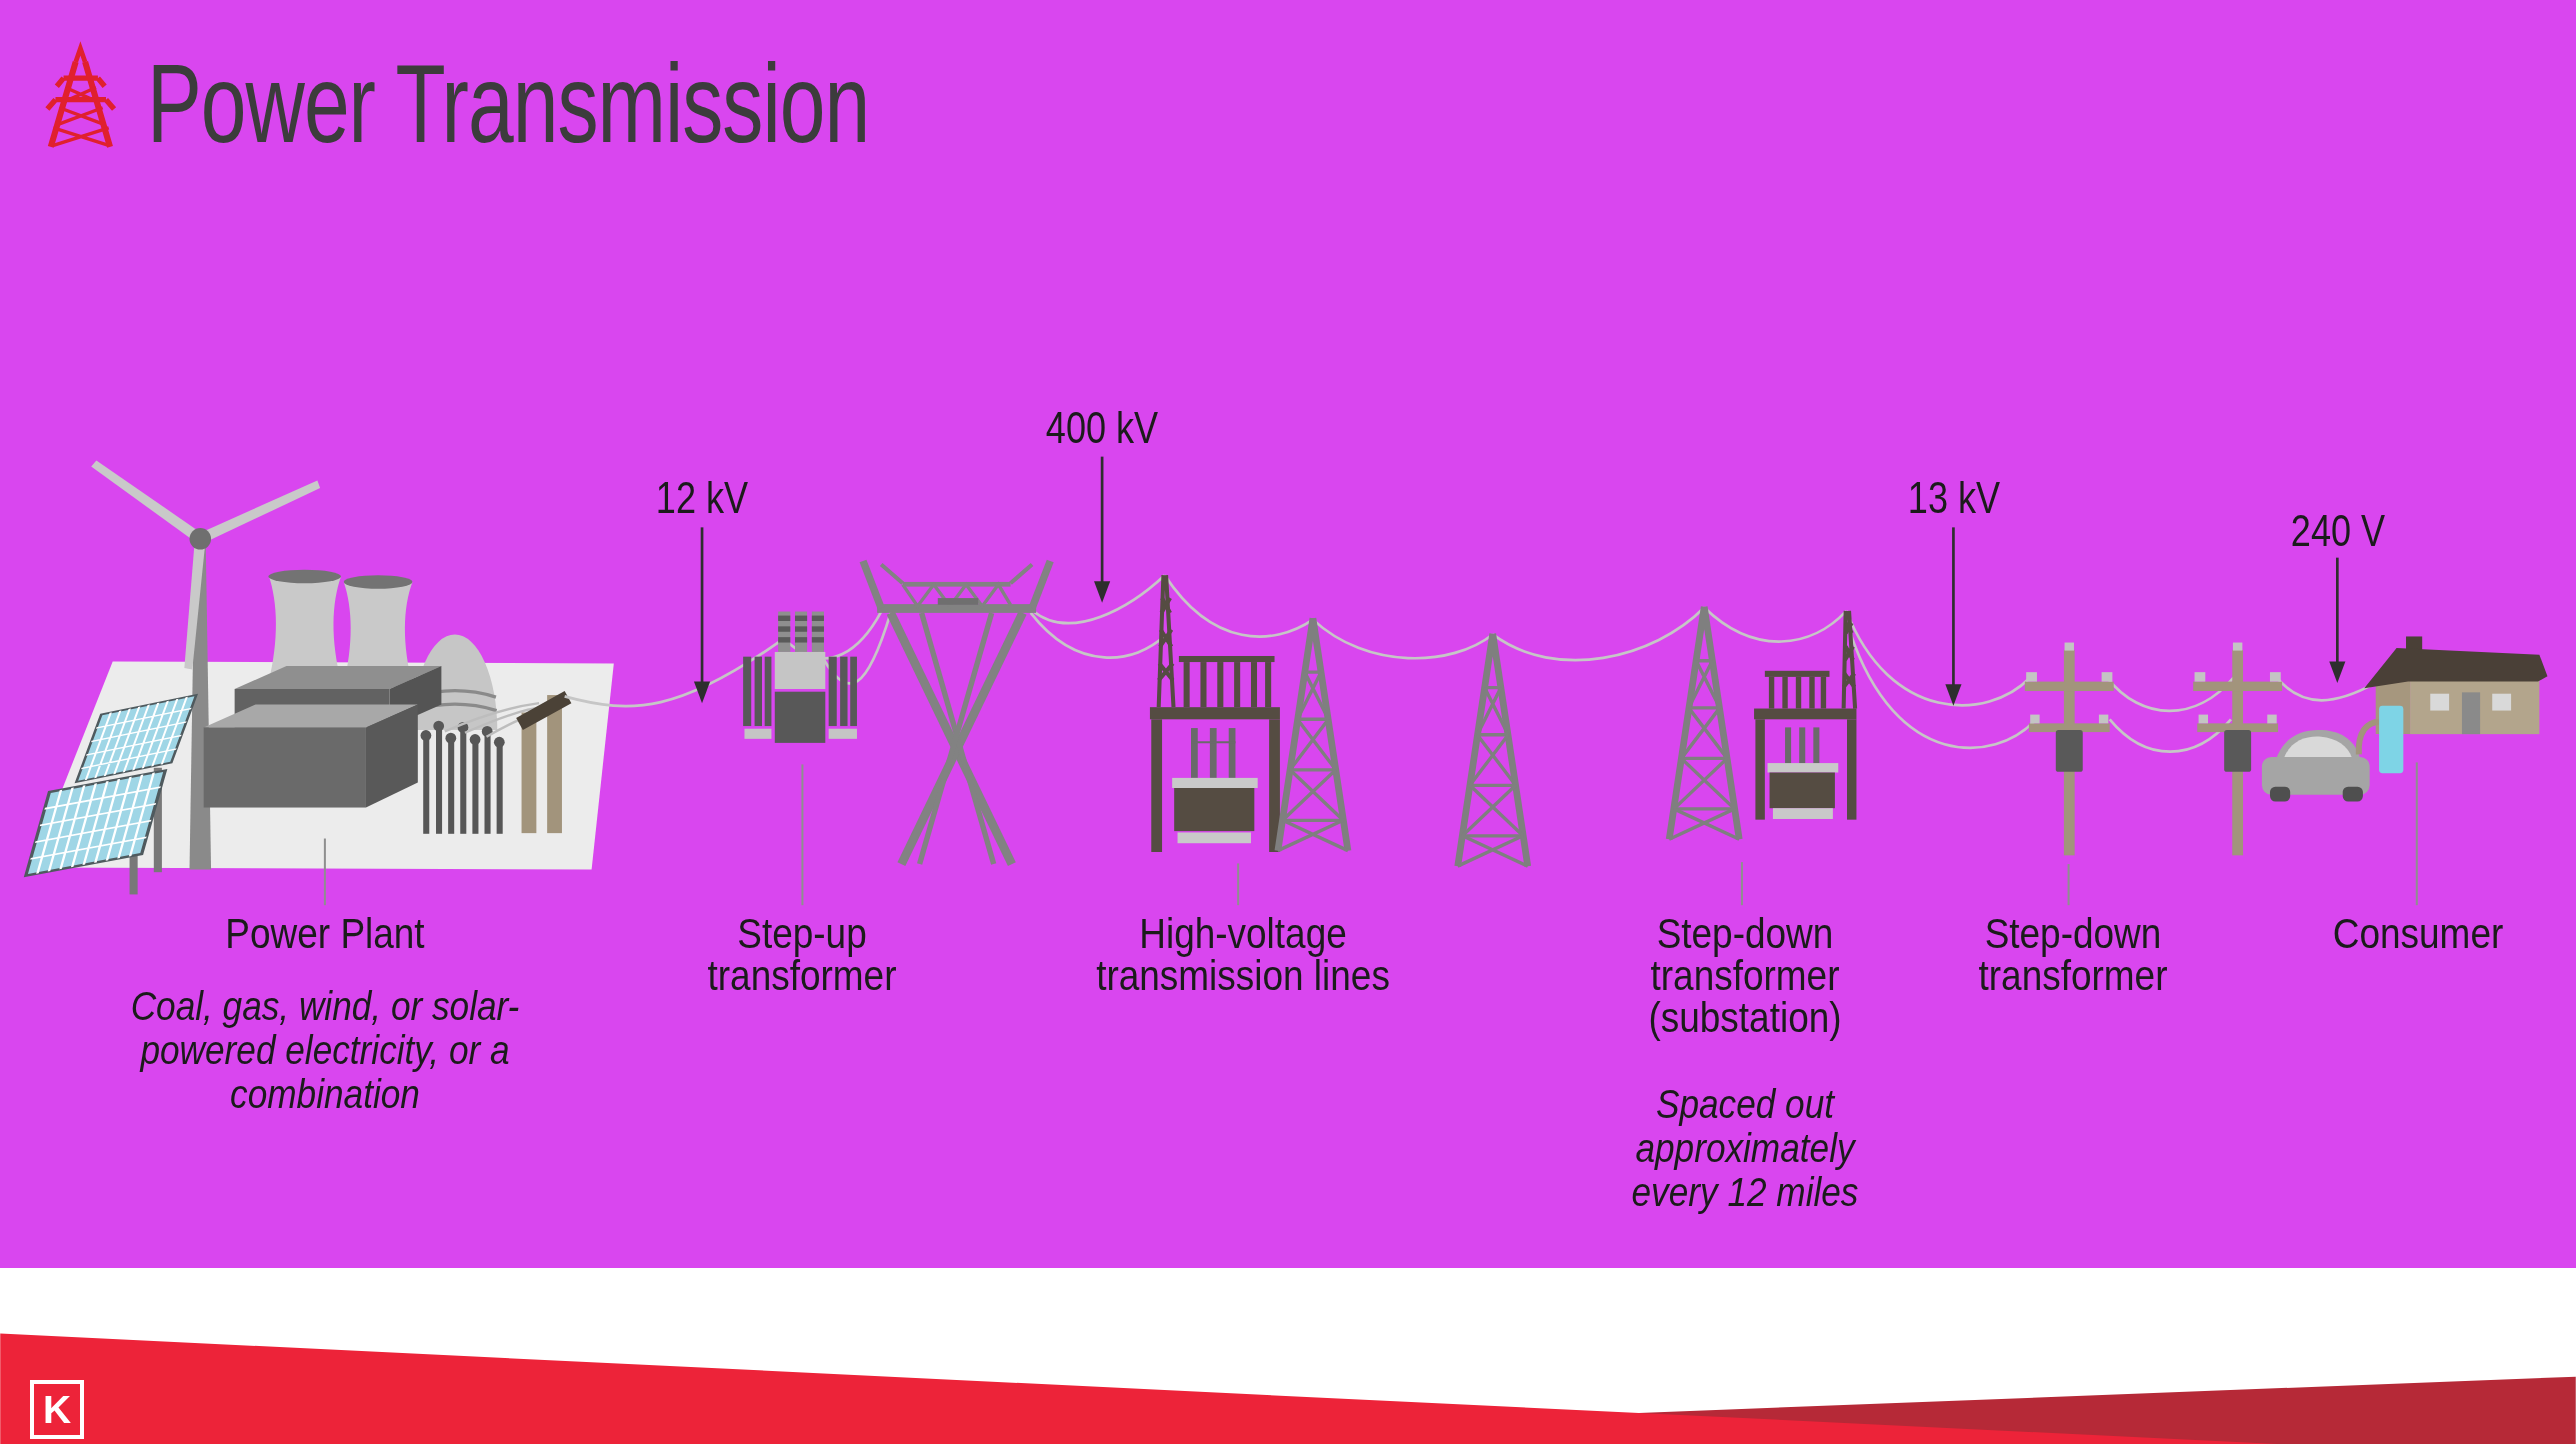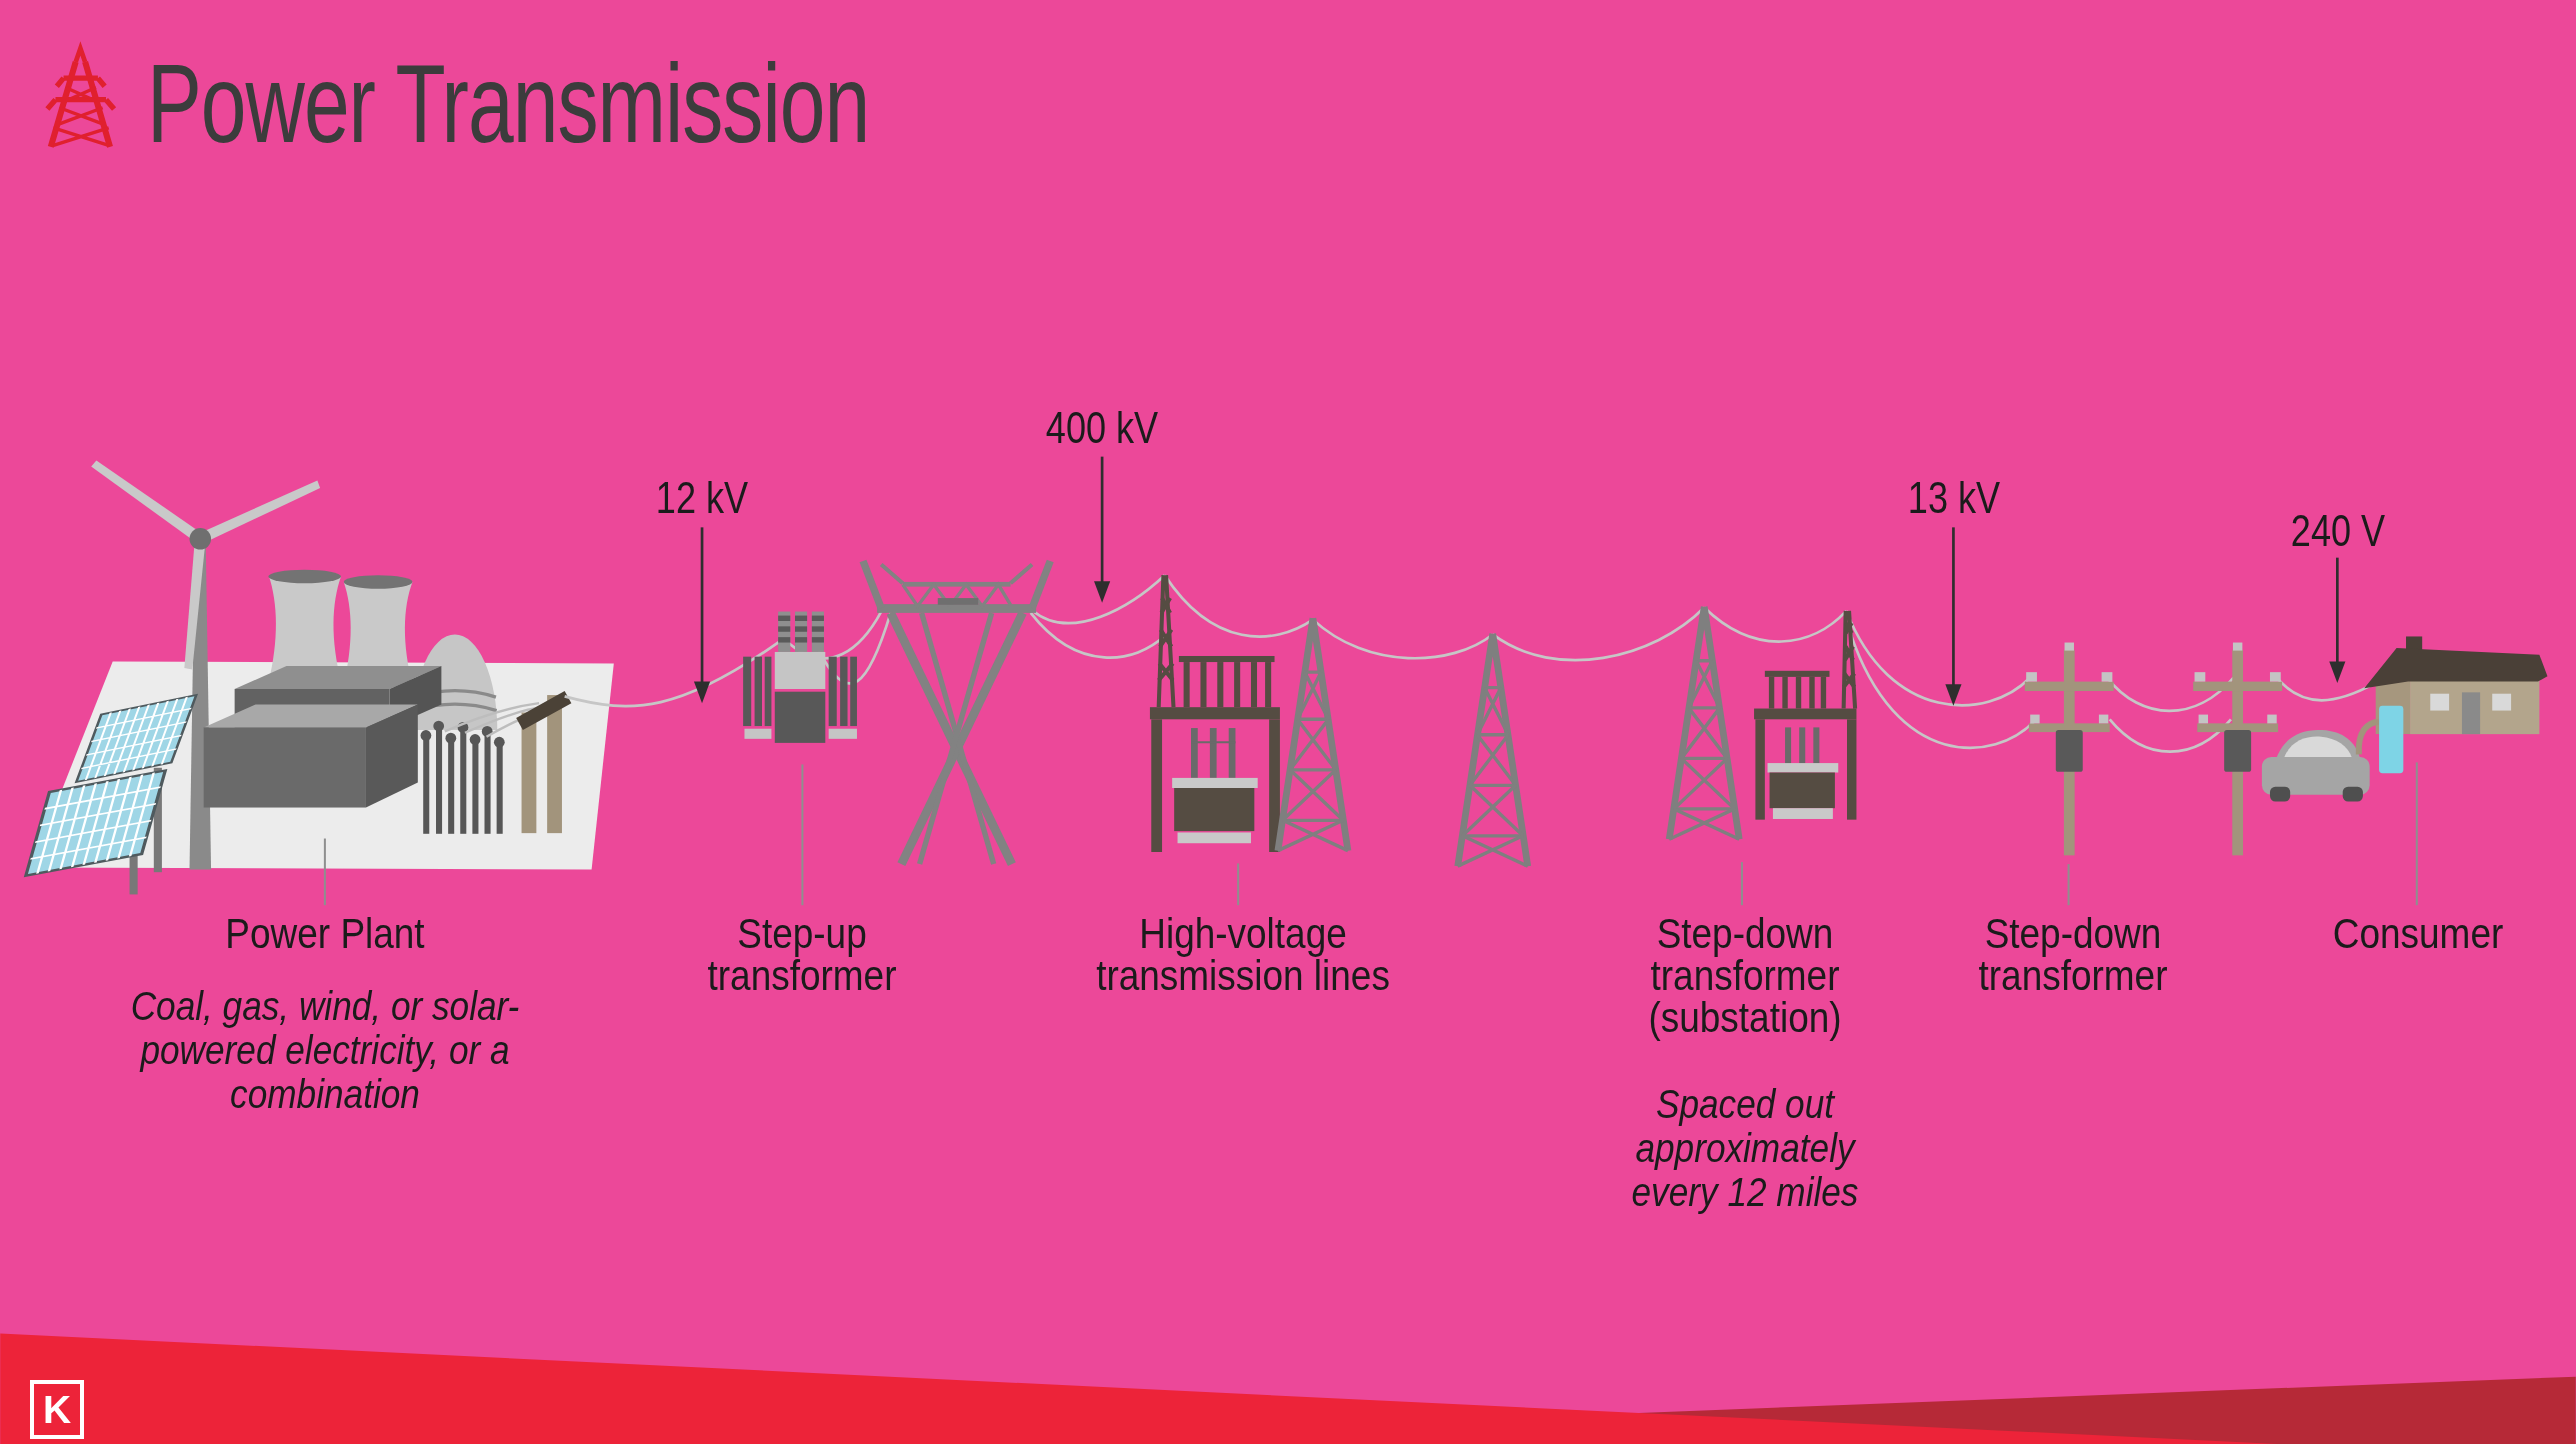--- a/index.html
+++ b/index.html
@@ -4,21 +4,21 @@
 <style>
   :root{
     --accent_red:#ed2339;
     --accent_dark_red:#b62937;
     --title_color:#3c3c3c;
     --text_color:#1b1b1b;
   }
   *{margin:0;padding:0;box-sizing:border-box}
   html,body{width:2576px;height:1444px;background:#ffffff;overflow:hidden;
     font-family:"Liberation Sans", sans-serif;}
-  .stage{position:relative;width:2576px;height:1444px;background:#ec4899}
+  .stage{position:relative;width:2576px;height:1268px;background:#d946ef}
   .scene{position:absolute;left:0;top:0;width:2576px;height:1444px}
 
   .page-title{position:absolute;left:147px;top:43px;font-size:111px;font-weight:400;
     color:var(--title_color);letter-spacing:-1.3px;white-space:nowrap;
     transform:scaleX(0.74);transform-origin:0 0;line-height:1.1}
 
   .voltage{position:absolute;font-size:44px;line-height:47px;color:var(--text_color);
     white-space:nowrap;transform:translateX(-50%) scaleX(0.82);transform-origin:center top;}
 
   .stage-label{position:absolute;text-align:center;font-size:42px;line-height:42px;

